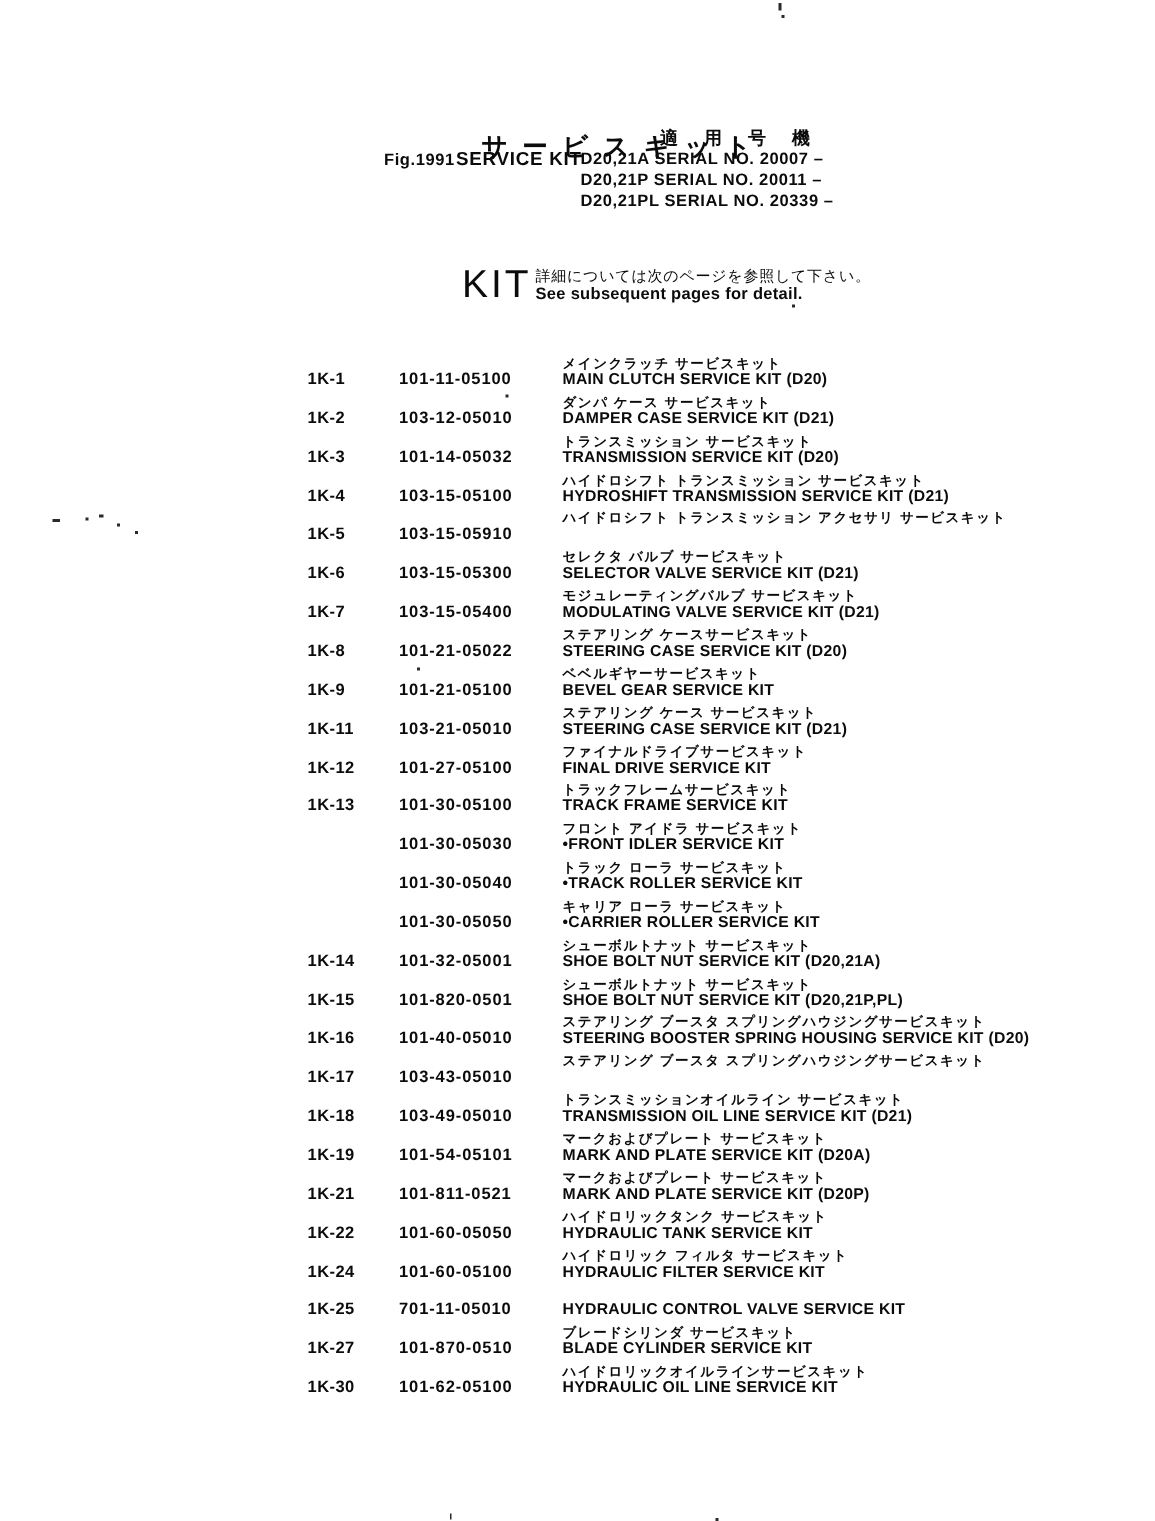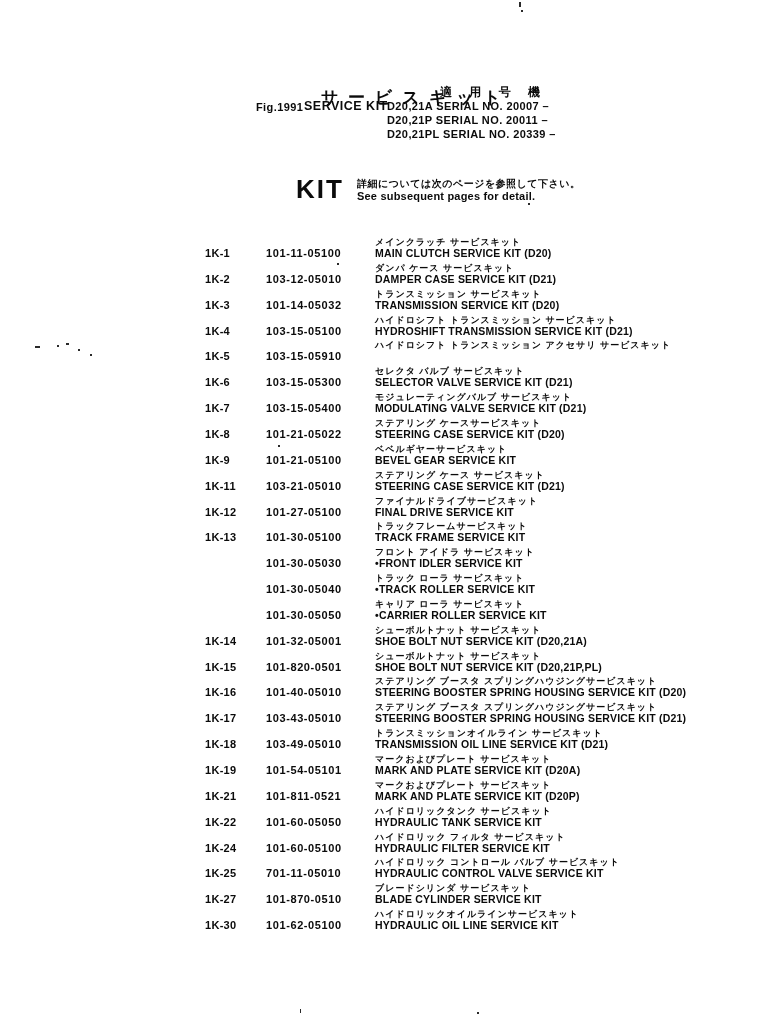--- a/index.html
+++ b/index.html
@@ -13,22 +13,22 @@
     color:#0b0b0b;
     -webkit-font-smoothing:none;
   }
   
   .fig-label{position:absolute;left:256px;top:101px;font-size:11px;font-weight:bold;letter-spacing:.4px;}
   .kit-title-ja{position:absolute;left:321px;top:86px;font-size:17px;font-weight:bold;letter-spacing:2.5px;white-space:nowrap;}
   .kit-title-en{position:absolute;left:304px;top:99px;font-size:12.5px;font-weight:bold;letter-spacing:.5px;white-space:nowrap;}
   .applicable-ja{position:absolute;left:440px;top:84px;font-size:12px;font-weight:bold;letter-spacing:7px;white-space:nowrap;}
   .serials{position:absolute;left:387px;top:99px;font-size:11px;font-weight:bold;line-height:14px;letter-spacing:.4px;white-space:nowrap;}
   
-  .kit-heading{position:absolute;left:296px;top:174px;font-size:26px;font-weight:700;letter-spacing:2px;}
-  .note-ja{position:absolute;left:357px;top:177px;font-size:10px;font-weight:bold;letter-spacing:.5px;white-space:nowrap;}
+  .kit-heading{position:absolute;left:308px;top:174px;font-size:26px;font-weight:400;letter-spacing:2px;}
+  .note-ja{position:absolute;left:357px;top:177px;font-size:10px;font-weight:normal;letter-spacing:.5px;white-space:nowrap;}
   .note-en{position:absolute;left:357px;top:190px;font-size:11px;font-weight:bold;letter-spacing:.2px;white-space:nowrap;}
   
   .parts-list{position:absolute;left:0;top:0;width:770px;height:1014px;}
   .part-row{position:absolute;left:0;width:770px;height:26px;}
   .part-row .no{position:absolute;left:205px;top:10px;font-size:11px;font-weight:bold;letter-spacing:.3px;white-space:nowrap;}
   .part-row .part{position:absolute;left:266px;top:10px;font-size:11px;font-weight:bold;letter-spacing:.6px;white-space:nowrap;}
   .part-row .ja{position:absolute;left:375px;top:-1px;font-size:9px;font-weight:bold;letter-spacing:1px;white-space:nowrap;text-align:right;}
   .part-row .en{position:absolute;left:375px;top:10px;font-size:10.5px;font-weight:bold;letter-spacing:.2px;white-space:nowrap;}
   
   .speck{position:absolute;background:#2a2a2a;}
@@ -157,21 +157,20 @@
       <div class="part-row" style="top: 676.45px;">
       <span class="no">1K-16</span>
       <span class="part">101-40-05010</span>
       <span class="ja">ステアリング ブースタ スプリングハウジングサービスキット</span>
       <span class="en">STEERING BOOSTER SPRING HOUSING SERVICE KIT (D20)</span>
     </div>
       <div class="part-row" style="top: 702.3px;">
       <span class="no">1K-17</span>
       <span class="part">103-43-05010</span>
       <span class="ja">ステアリング ブースタ スプリングハウジングサービスキット</span>
-      <span class="en">STEERING BOOSTER SPRING HOUSING SERVICE KIT (D21)</span>
     </div>
       <div class="part-row" style="top: 728.15px;">
       <span class="no">1K-18</span>
       <span class="part">103-49-05010</span>
       <span class="ja">トランスミッションオイルライン サービスキット</span>
       <span class="en">TRANSMISSION OIL LINE SERVICE KIT (D21)</span>
     </div>
       <div class="part-row" style="top: 754px;">
       <span class="no">1K-19</span>
       <span class="part">101-54-05101</span>
@@ -192,21 +191,20 @@
     </div>
       <div class="part-row" style="top: 831.55px;">
       <span class="no">1K-24</span>
       <span class="part">101-60-05100</span>
       <span class="ja">ハイドロリック フィルタ サービスキット</span>
       <span class="en">HYDRAULIC FILTER SERVICE KIT</span>
     </div>
       <div class="part-row" style="top: 857.4px;">
       <span class="no">1K-25</span>
       <span class="part">701-11-05010</span>
-      <span class="ja">ハイドロリック コントロール バルブ サービスキット</span>
       <span class="en">HYDRAULIC CONTROL VALVE SERVICE KIT</span>
     </div>
       <div class="part-row" style="top: 883.25px;">
       <span class="no">1K-27</span>
       <span class="part">101-870-0510</span>
       <span class="ja">ブレードシリンダ サービスキット</span>
       <span class="en">BLADE CYLINDER SERVICE KIT</span>
     </div>
       <div class="part-row" style="top: 909.1px;">
       <span class="no">1K-30</span>

